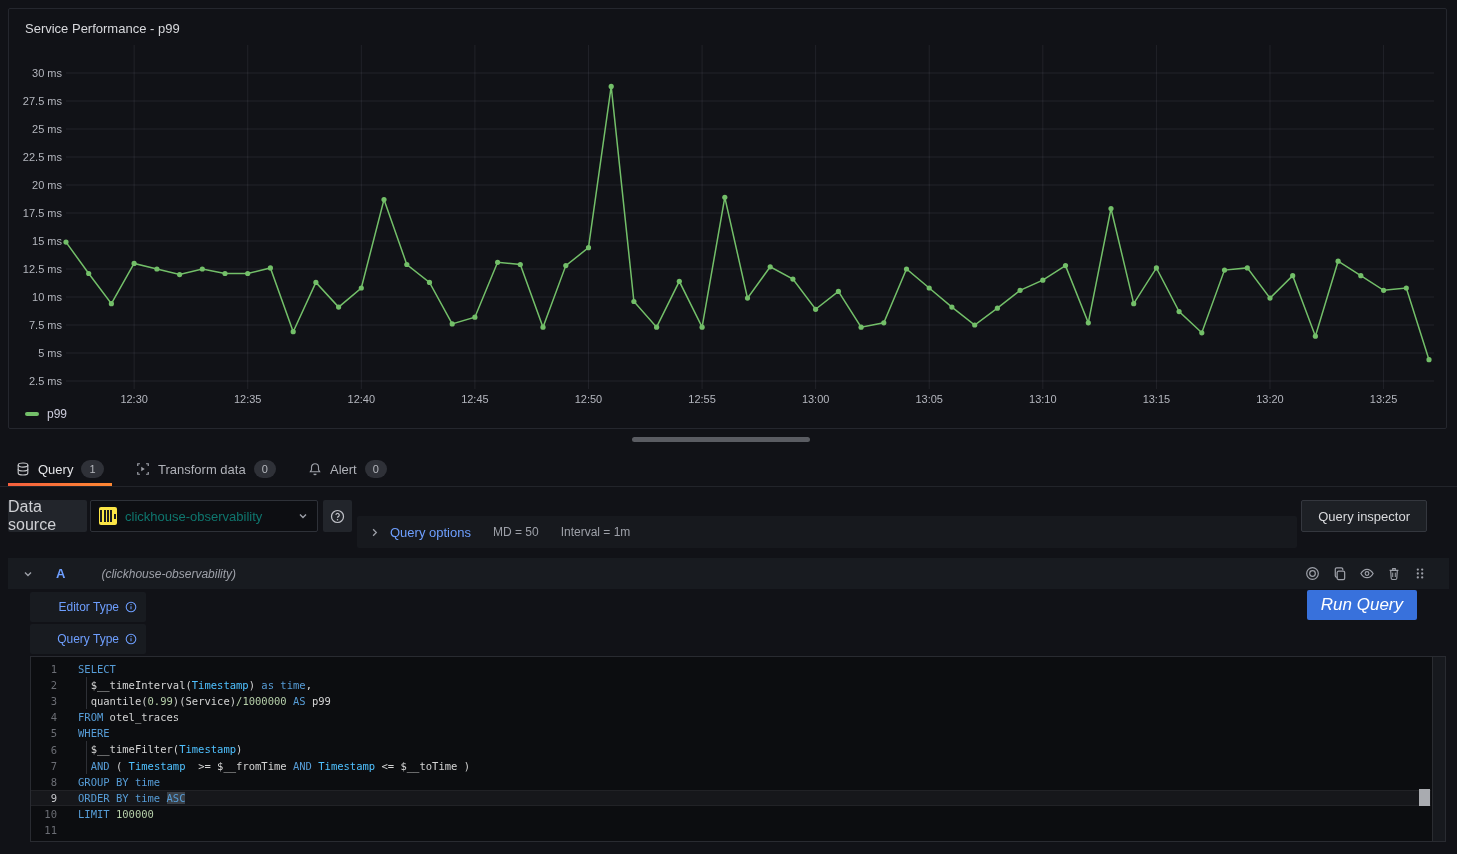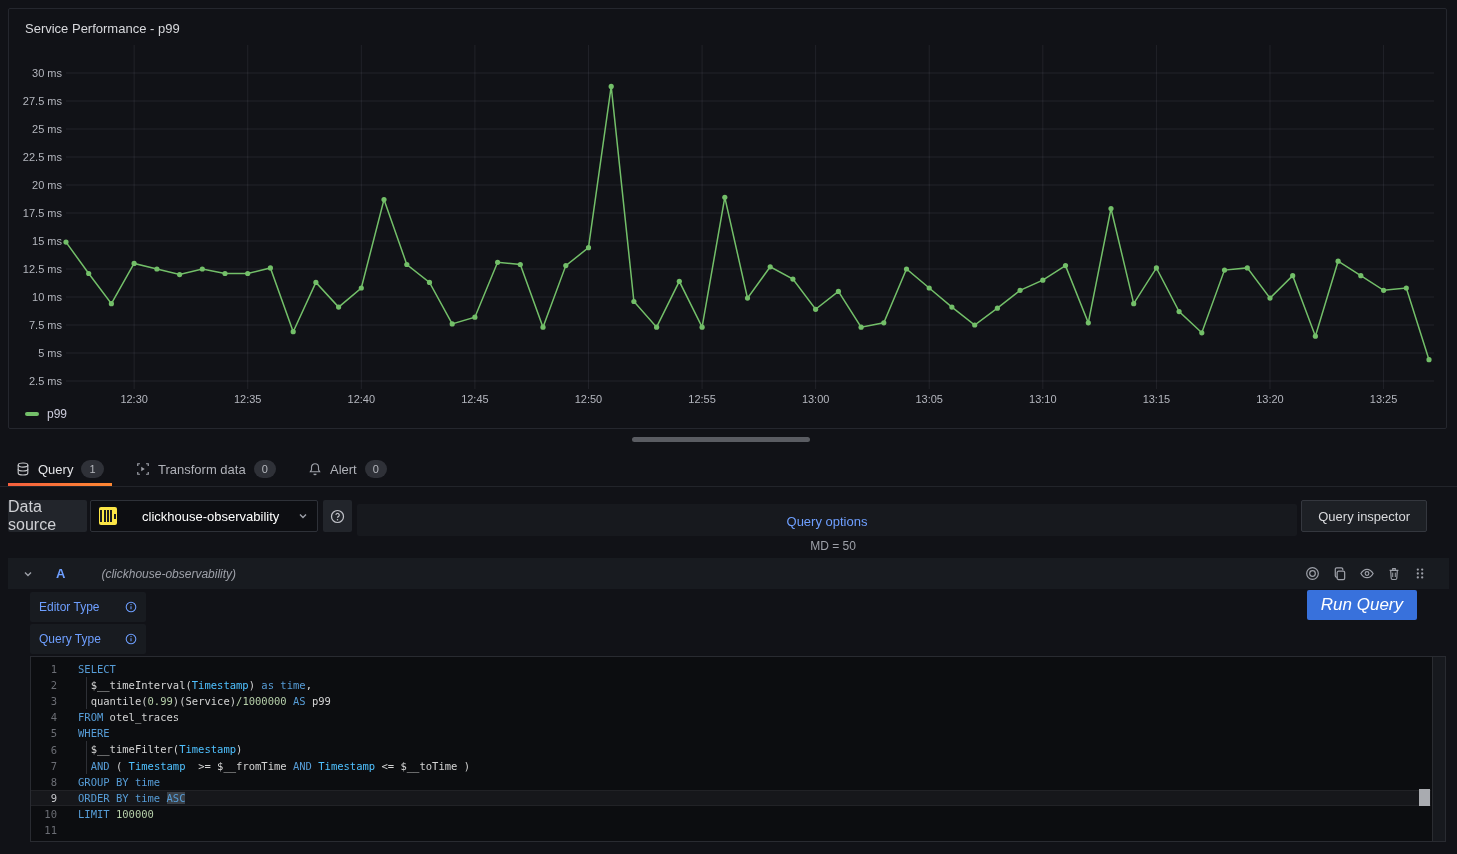--- a/index.html
+++ b/index.html
@@ -33,47 +33,47 @@
   .tab.active .underline { position:absolute; left:0; right:0; bottom:0; height:3px;
     background:linear-gradient(90deg,#F55F3E 0%,#FF8833 100%); }
   #tab-query { left:8px; } #tab-transform { left:128px; } #tab-alert { left:300px; }
 
   
   #ds-row { position:absolute; left:8px; top:500px; width:1441px; height:32px; }
   .ds-label { position:absolute; left:0; top:0; height:32px; width:79px; background:#22252B;
     display:flex; align-items:center; justify-content:center; font-size:16px; color:#CFD0D4; border-radius:2px; }
   #ds-picker { position:absolute; left:82px; top:0; width:228px; height:32px; background:#0D0E12;
     border:1px solid #2E3138; border-radius:2px; display:flex; align-items:center; gap:8px; padding:0 8px; cursor:pointer; }
-  #ds-picker .name { font-size:13px; color:#ffffff; flex:1;margin-left:17px; }
+  #ds-picker .name { font-size:13px; color:#0f766e; flex:1; }
   .ch-icon { width:18px; height:18px; background:#FBE546; border-radius:2px;
     display:flex; align-items:center; justify-content:space-evenly; }
   .ch-icon i { width:2px; height:12px; background:#191B20; }
   .ch-icon i.dot { height:5px; }
   #ds-help { position:absolute; left:315px; top:0; width:29px; height:32px; background:#22252B;
     border-radius:2px; display:flex; align-items:center; justify-content:center; cursor:pointer; }
-  #qopts { position:absolute; left:349px; top:4px; width:940px; height:32px; background:#17191E;
-    border-radius:2px; display:flex; align-items:center; gap:10px; padding:0 12px;flex-direction:column; }
+  #qopts { position:absolute; left:349px; top:16px; width:940px; height:32px; background:#17191E;
+    border-radius:2px; display:flex; align-items:center; gap:10px; padding:0 12px; }
   #qopts .qo-link { color:#6E9FFF; font-size:13px; font-weight:500; cursor:pointer; }
   #qopts .qo-stat { color:#9DA0A8; font-size:12px; margin-left:12px; }
   #btn-inspector { position:absolute; right:22px; top:0; height:32px; padding:0 16px;
     background:#1D2025; border:1px solid #34373E; border-radius:2px; color:#D8D9DC;
     font-size:13px; font-weight:500; display:flex; align-items:center; cursor:pointer; }
 
   
   #qrow-head { position:absolute; left:8px; top:558px; width:1441px; height:31px; background:#181B20;
     display:flex; align-items:center; }
   #qrow-head .caret { margin-left:14px; cursor:pointer; display:flex; }
   #qrow-head .refid { margin-left:22px; color:#6E9FFF; font-size:13px; font-weight:600; }
   #qrow-head .dshint { margin-left:36px; color:#9DA0A8; font-size:12px; font-style:italic; }
   #qrow-head .actions { margin-left:auto; margin-right:22px; display:flex; align-items:center; gap:12px; }
   #qrow-head .actions span { display:flex; cursor:pointer; }
 
   
   .inline-label { position:absolute; left:30px; width:116px; height:30px; background:#181B20;
-    border-radius:2px; display:flex; align-items:center; padding:0 9px; gap:6px; }
+    border-radius:2px; display:flex; align-items:center; padding:0 9px; gap:6px;text-align:right; }
   .inline-label .il-text { color:#6E9FFF; font-size:12px; font-weight:500; flex:1; }
   .radiogrp { position:absolute; left:150px; height:30px; border:1px solid #2F3239; border-radius:2px;
     display:flex; background:#111217; }
   .seg { padding:0 13px; line-height:28px; font-size:13px; color:#B7B9BF; cursor:pointer; white-space:nowrap; }
   .seg.active { background:#35383F; color:#FFFFFF; font-weight:700; border-radius:1px; }
   #btn-run { position:absolute; right:40px; top:590px; height:30px; padding:0 14px;
     background:#3871DC; border:none; border-radius:2px; color:#FFFFFF; font-size:17px; font-weight:500;
     font-family:"Liberation Sans", sans-serif; cursor:pointer;font-style:italic; }
 
   

